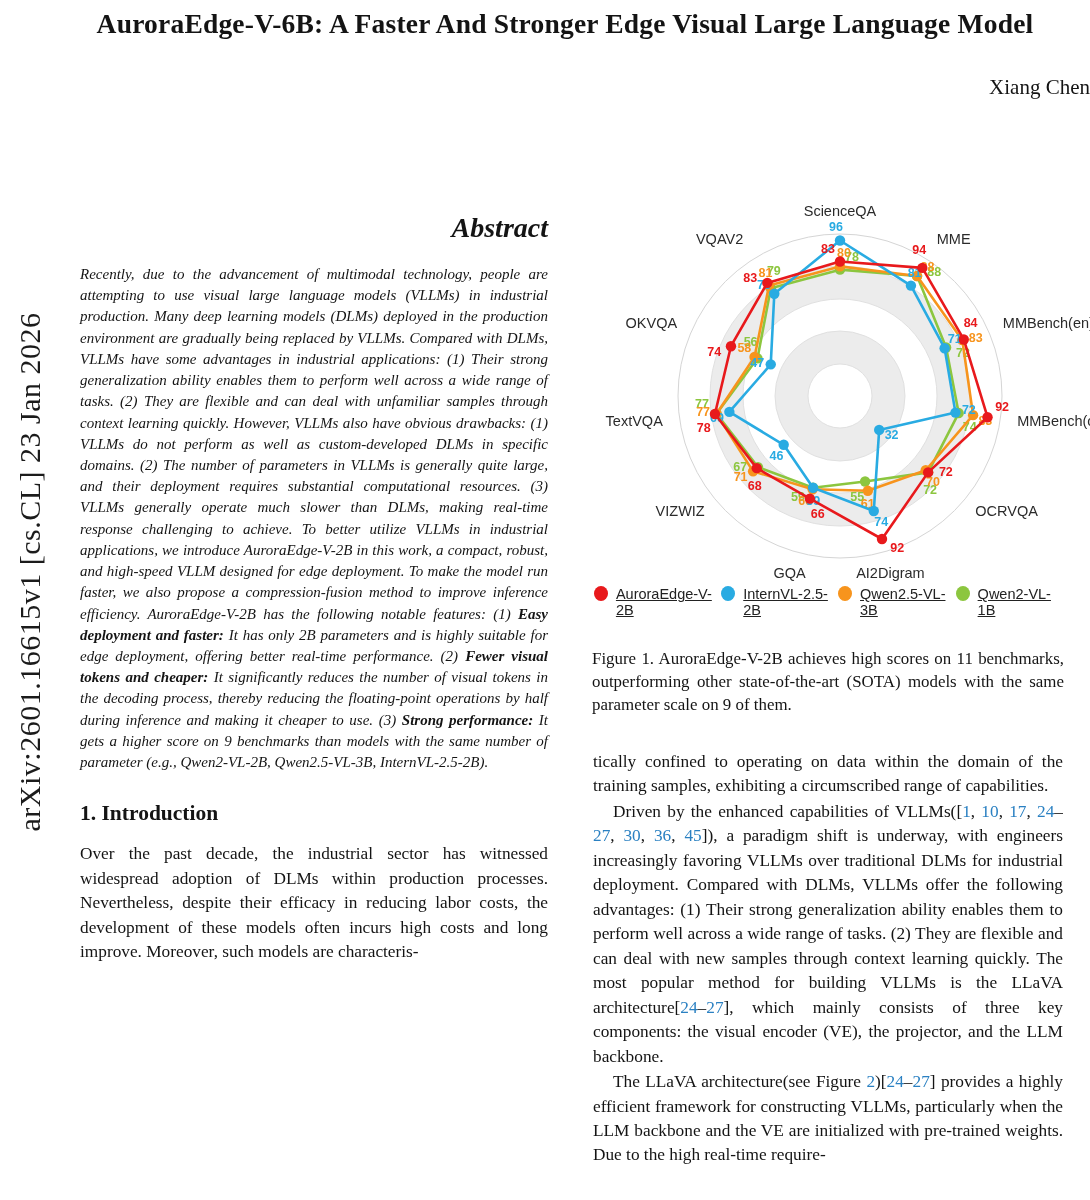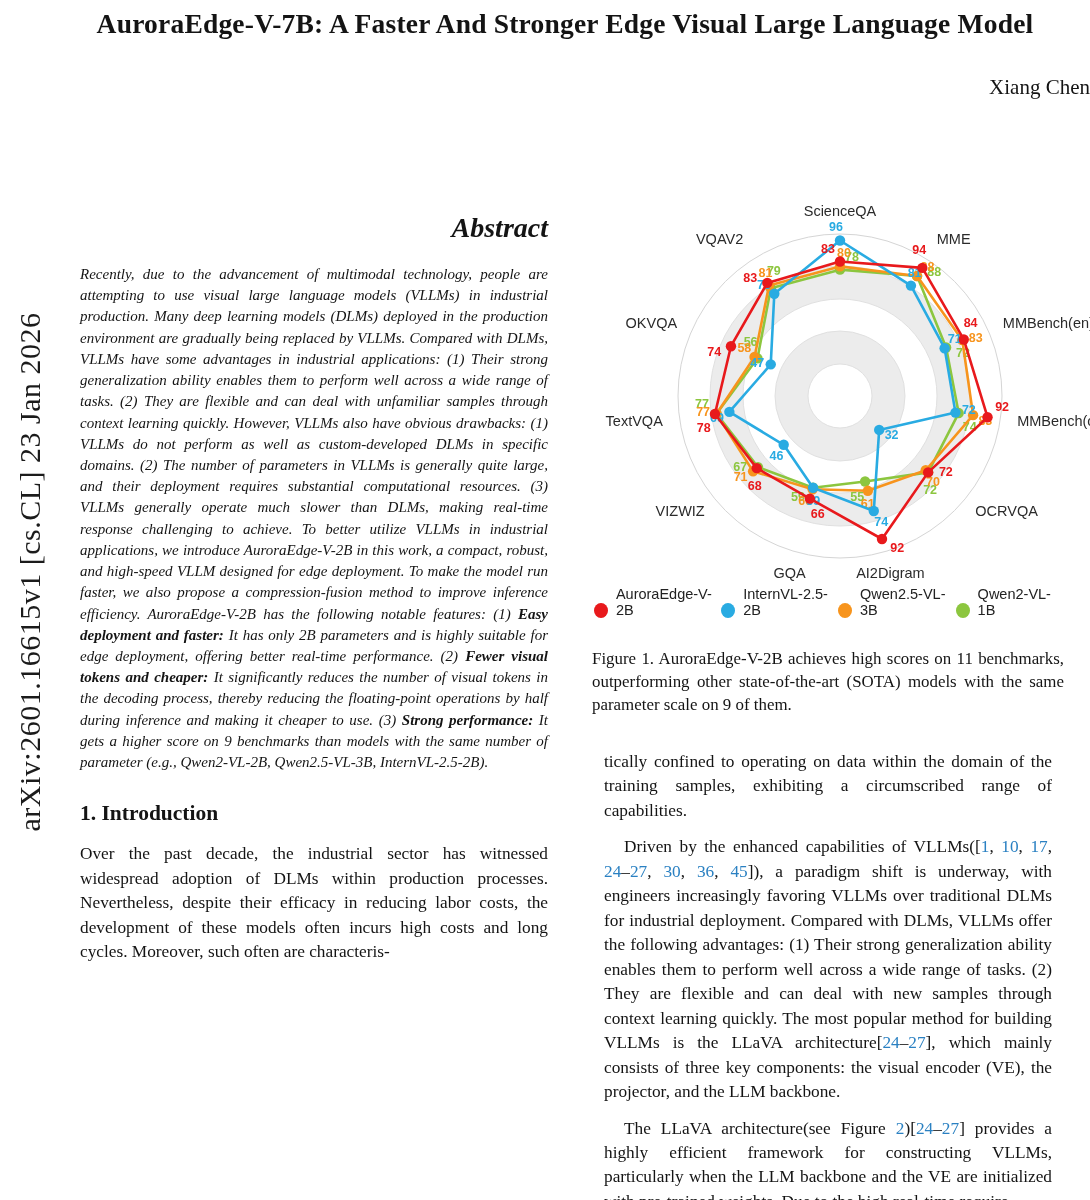--- a/index.html
+++ b/index.html
@@ -31,42 +31,42 @@
   .sec-heading{font-size:21.5px;font-weight:bold;margin:28px 0 16px 0;}
   .bodypara{font-size:17.3px;line-height:1.415;text-align:justify;margin:0;}
   .ind{text-indent:20px;}
   .seg-cite,.seg-figref{color:#2a80c2;}
   #radar-svg{display:block;margin-left:-8px;overflow:visible;}
   .legend{
     display:flex;justify-content:space-between;align-items:center;
     margin-top:4px;padding:0 2px 0 2px;
     font-family:"Liberation Sans", sans-serif;font-size:14.5px;color:#222;
   }
-  .legend-item{display:flex;align-items:flex-end;gap:8px;}
+  .legend-item{display:flex;align-items:flex-start;gap:8px;text-decoration:underline;}
   .legend-dot{width:15px;height:15px;border-radius:50%;display:inline-block;}
   .fig-caption{margin-top:30px;font-size:16.9px;line-height:1.36;text-align:justify;}
   .rc-body{margin-top:33px;}
-  .rc-body p{margin:12px;}
+  .rc-body p{margin:1px;}
 </style>
 </head>
 <body>
 
 <div class="watermark">arXiv:2601.16615v1  [cs.CL]  23 Jan 2026</div>
 
-<div class="title">AuroraEdge-V-7B: A Faster And Stronger Edge Visual Large Language Model</div>
+<div class="title">AuroraEdge-V-6B: A Faster And Stronger Edge Visual Large Language Model</div>
 
 <div class="authorblock">
   <div class="author-name">Xiang Chen</div>
 </div>
 
 <div class="col-left">
   <div class="abs-heading">Abstract</div>
   <div class="abs-text"><span>Recently, due to the advancement of multimodal technology, people are attempting to use visual large language models (VLLMs) in industrial production. Many deep learning models (DLMs) deployed in the production environment are gradually being replaced by VLLMs. Compared with DLMs, VLLMs have some advantages in industrial applications: (1) Their strong generalization ability enables them to perform well across a wide range of tasks. (2) They are flexible and can deal with unfamiliar samples through context learning quickly. However, VLLMs also have obvious drawbacks: (1) VLLMs do not perform as well as custom-developed DLMs in specific domains. (2) The number of parameters in VLLMs is generally quite large, and their deployment requires substantial computational resources. (3) VLLMs generally operate much slower than DLMs, making real-time response challenging to achieve. To better utilize VLLMs in industrial applications, we introduce AuroraEdge-V-2B in this work, a compact, robust, and high-speed VLLM designed for edge deployment. To make the model run faster, we also propose a compression-fusion method to improve inference efficiency. AuroraEdge-V-2B has the following notable features: (1) </span><span class="seg-bi">Easy deployment and faster:</span><span> It has only 2B parameters and is highly suitable for edge deployment, offering better real-time performance. (2) </span><span class="seg-bi">Fewer visual tokens and cheaper:</span><span> It significantly reduces the number of visual tokens in the decoding process, thereby reducing the floating-point operations by half during inference and making it cheaper to use. (3) </span><span class="seg-bi">Strong performance:</span><span> It gets a higher score on 9 benchmarks than models with the same number of parameter (e.g., Qwen2-VL-2B, Qwen2.5-VL-3B, InternVL-2.5-2B).</span></div>
   <div class="sec-heading">1. Introduction</div>
-  <p class="bodypara">Over the past decade, the industrial sector has witnessed widespread adoption of DLMs within production processes. Nevertheless, despite their efficacy in reducing labor costs, the development of these models often incurs high costs and long cycles. Moreover, such often are characteris-</p>
+  <p class="bodypara">Over the past decade, the industrial sector has witnessed widespread adoption of DLMs within production processes. Nevertheless, despite their efficacy in reducing labor costs, the development of these models often incurs high costs and long improve. Moreover, such models are characteris-</p>
 </div>
 
 <div class="col-right">
   <svg id="radar-svg" width="498" height="376">
       <circle cx="256" cy="190" r="162" fill="#ffffff"></circle>
       <circle cx="256" cy="190" r="130" fill="#ececec"></circle>
       <circle cx="256" cy="190" r="97" fill="#ffffff"></circle>
       <circle cx="256" cy="190" r="65" fill="#ececec"></circle>
       <circle cx="256" cy="190" r="32" fill="#ffffff"></circle>
       <circle cx="256" cy="190" r="162" fill="none" stroke="#d5d5d5" stroke-width="1"></circle>

